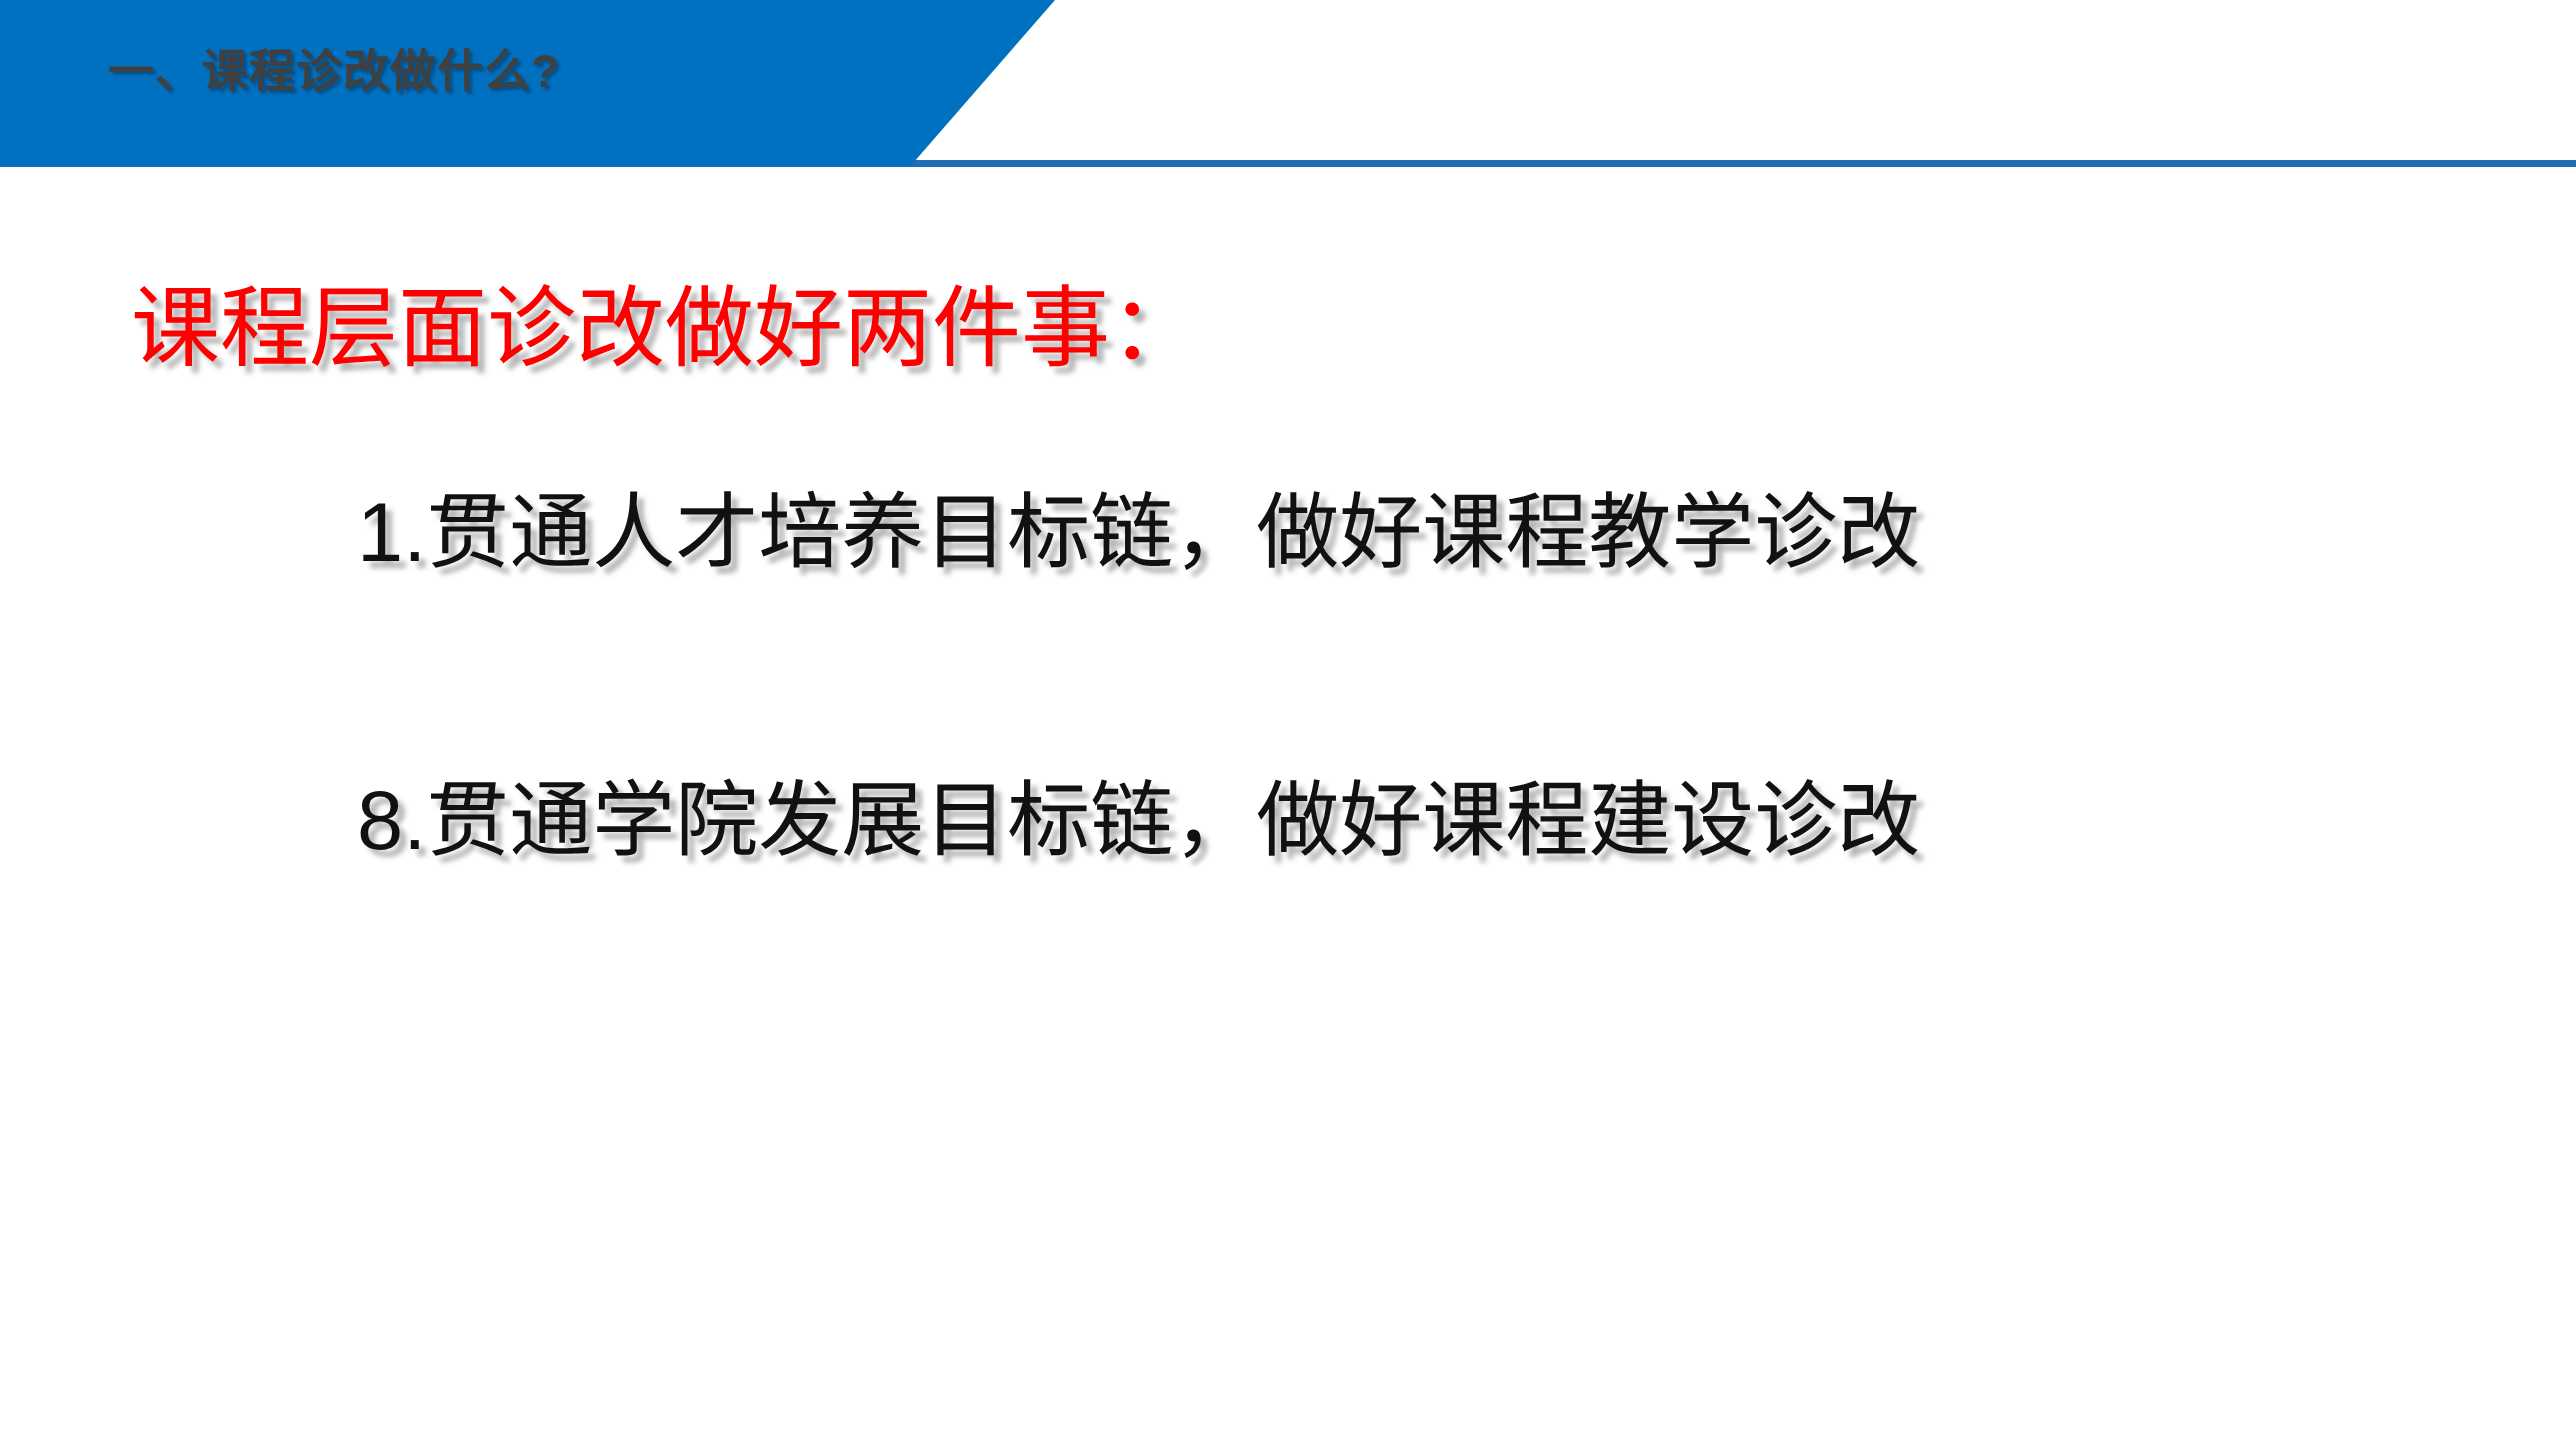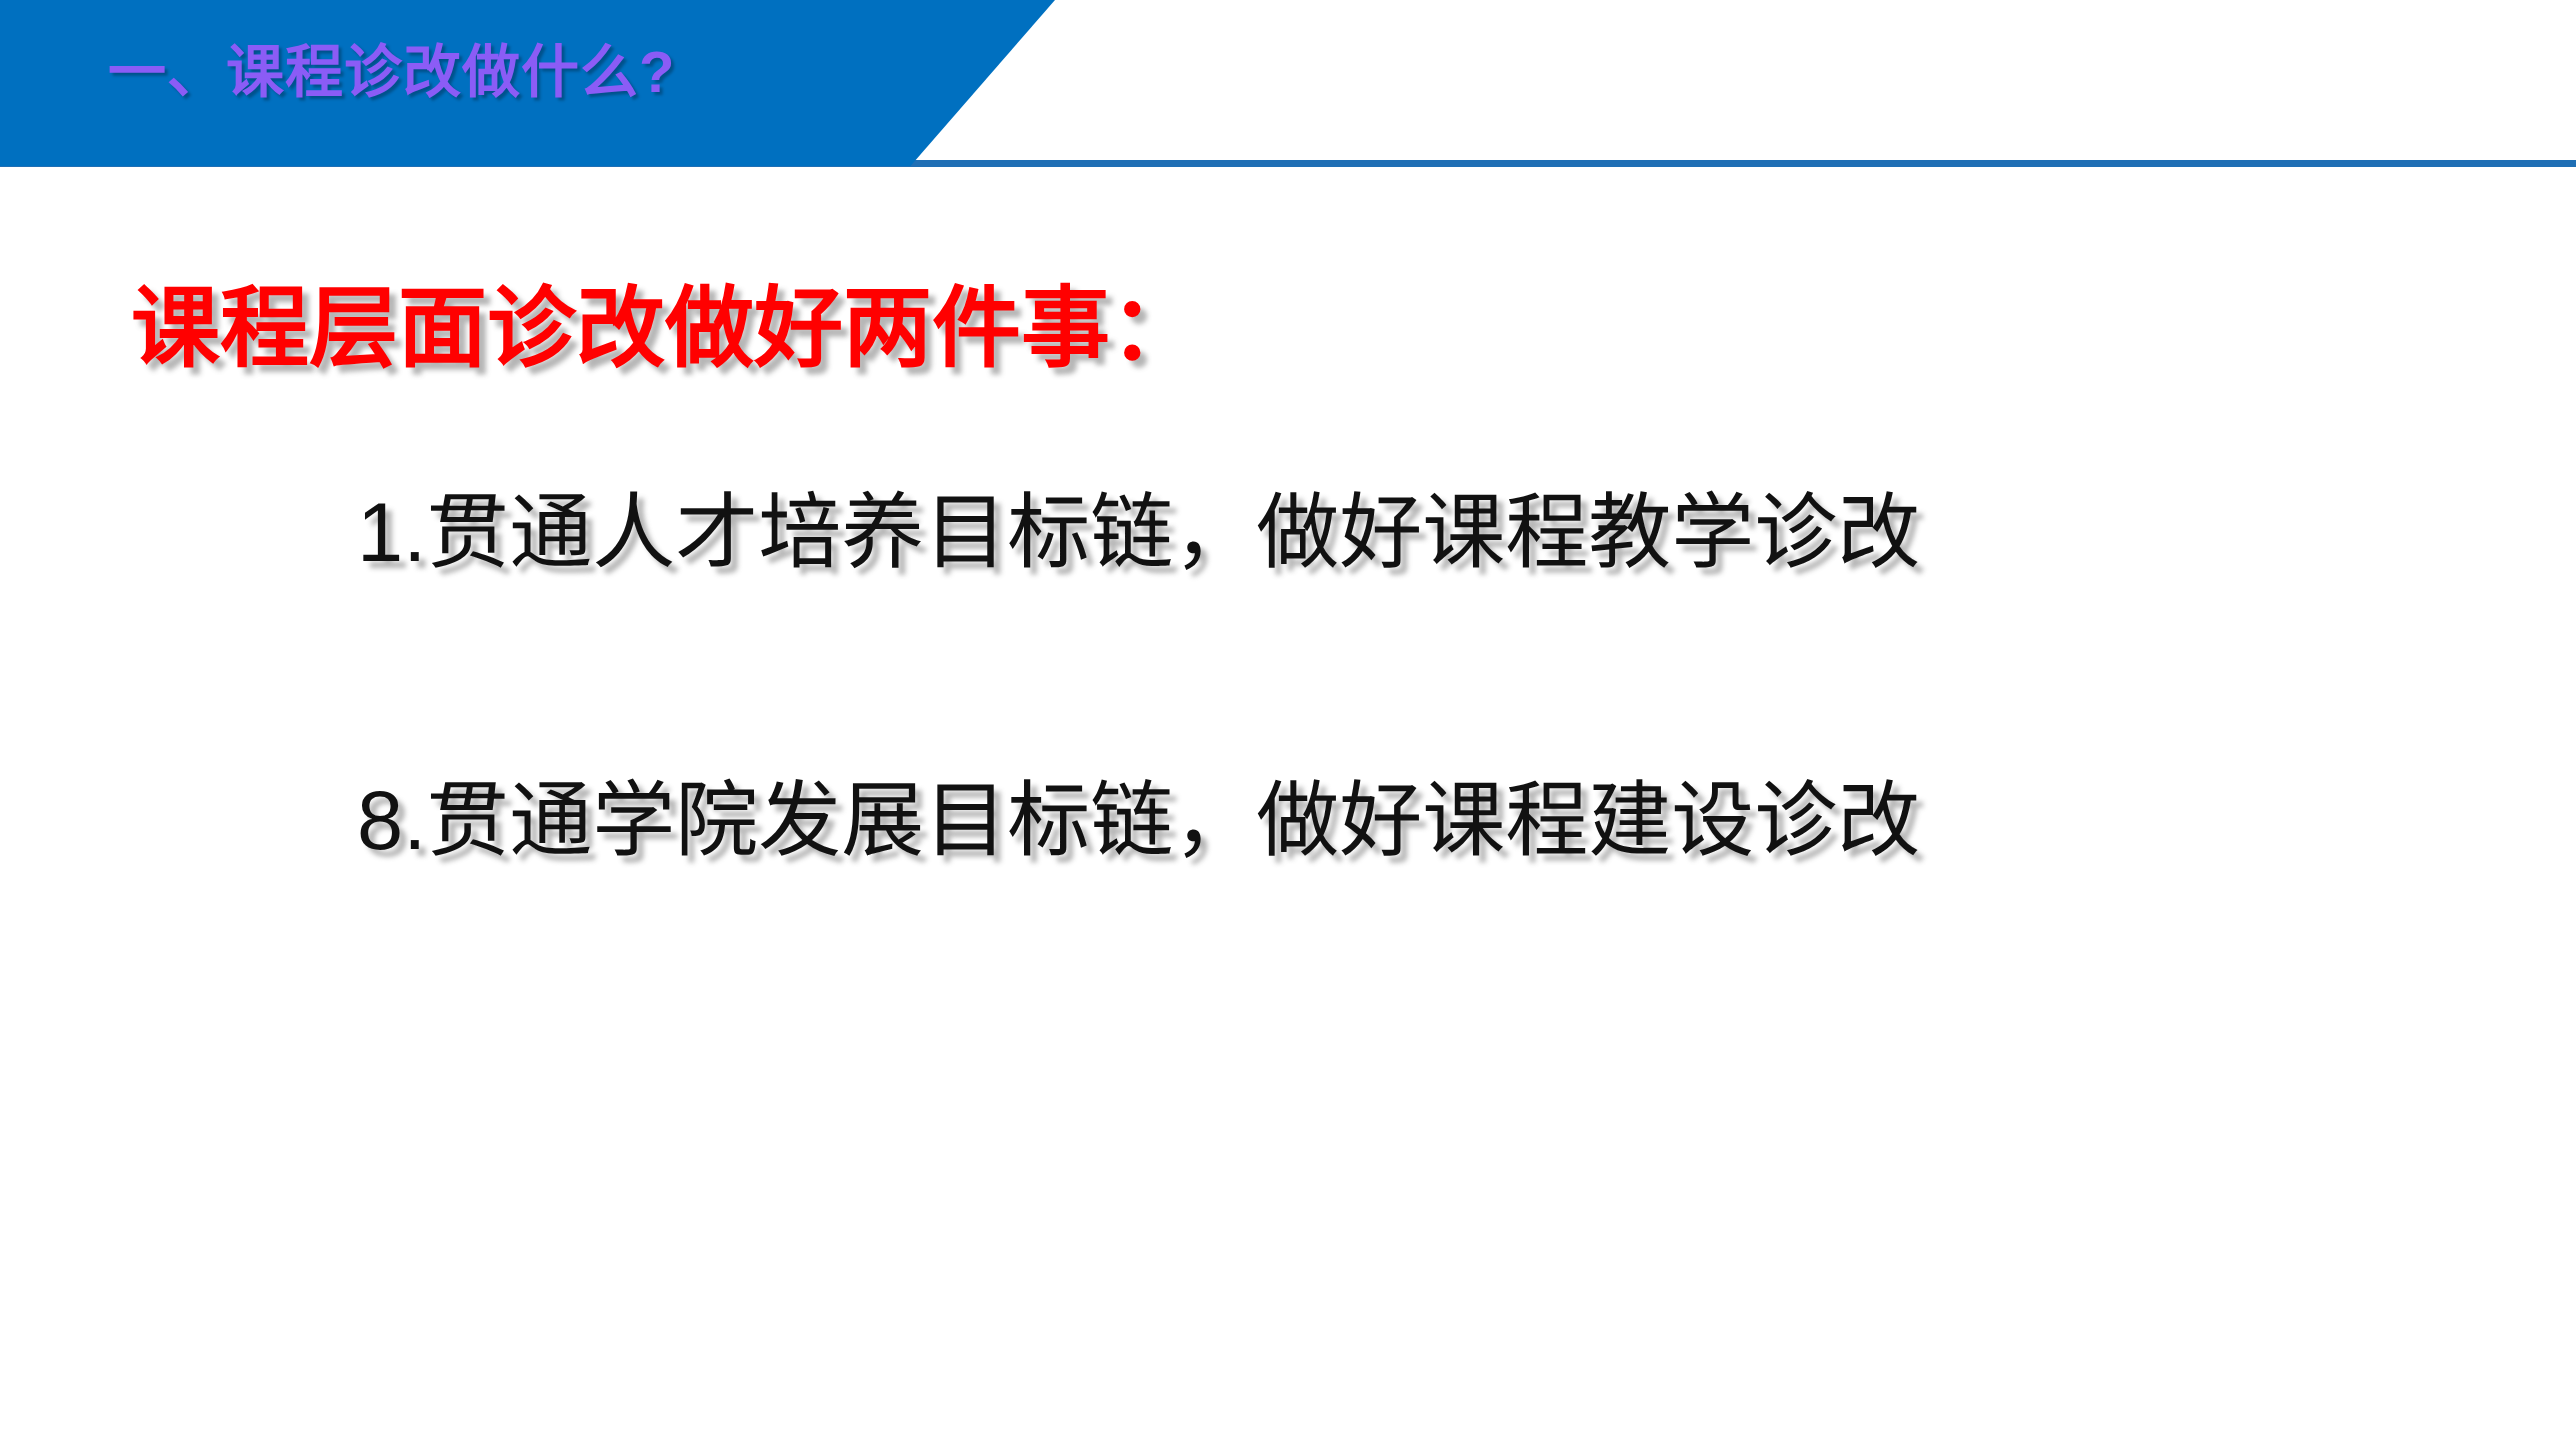--- a/index.html
+++ b/index.html
@@ -34,22 +34,22 @@
   }
 
   .header-title {
     position: absolute;
     left: 108px;
     top: 0;
     height: 134px;
     display: flex;
     align-items: center;
     z-index: 5;
-    color: #8b5cf6;
-    font-size: 58px;
+    color: #404040;
+    font-size: 46px;
     font-weight: bold;
     letter-spacing: 1px;
     white-space: nowrap;
     text-shadow: 2.9px 2.9px 2.9px rgba(0, 0, 0, 0.28);
     pointer-events: none;
   }
 
   
   .header-rule {
     position: absolute;
@@ -69,21 +69,21 @@
     width: 2576px;
     height: 1284px;
   }
 
   .red-heading {
     position: absolute;
     left: 131px;
     top: 114px;
     color: #FF0000;
     font-size: 89px;
-    font-weight: bold;
+    font-weight: normal;
     line-height: 1.08;
     white-space: nowrap;
     text-shadow: 6.8px 6.8px 5.8px rgba(90, 90, 90, 0.45);
   }
 
   .bullet-list {
     position: absolute;
     left: 0;
     top: 319px;
     width: 2252px;

